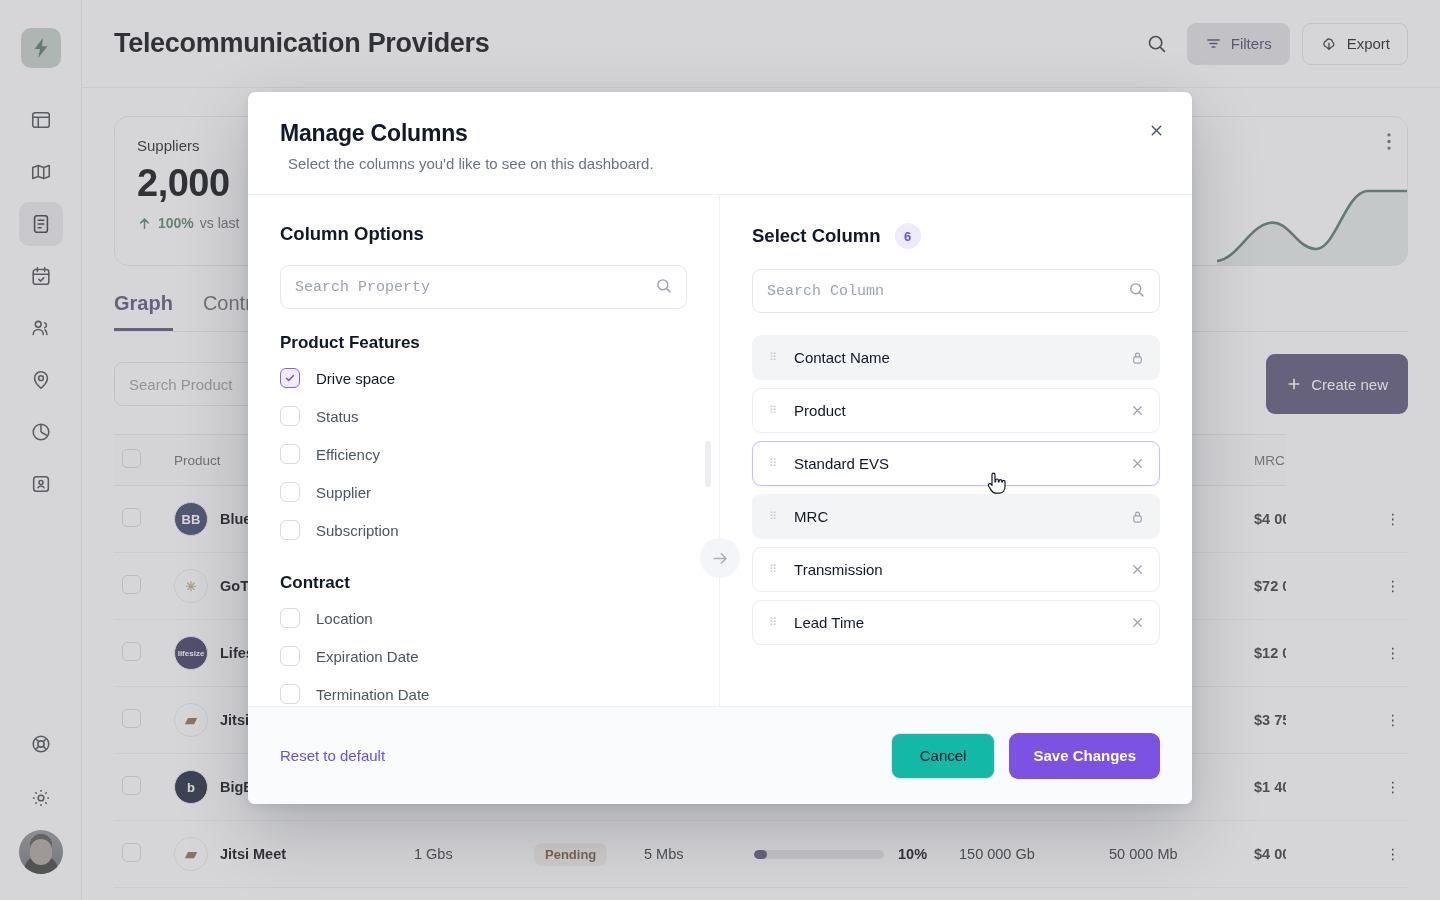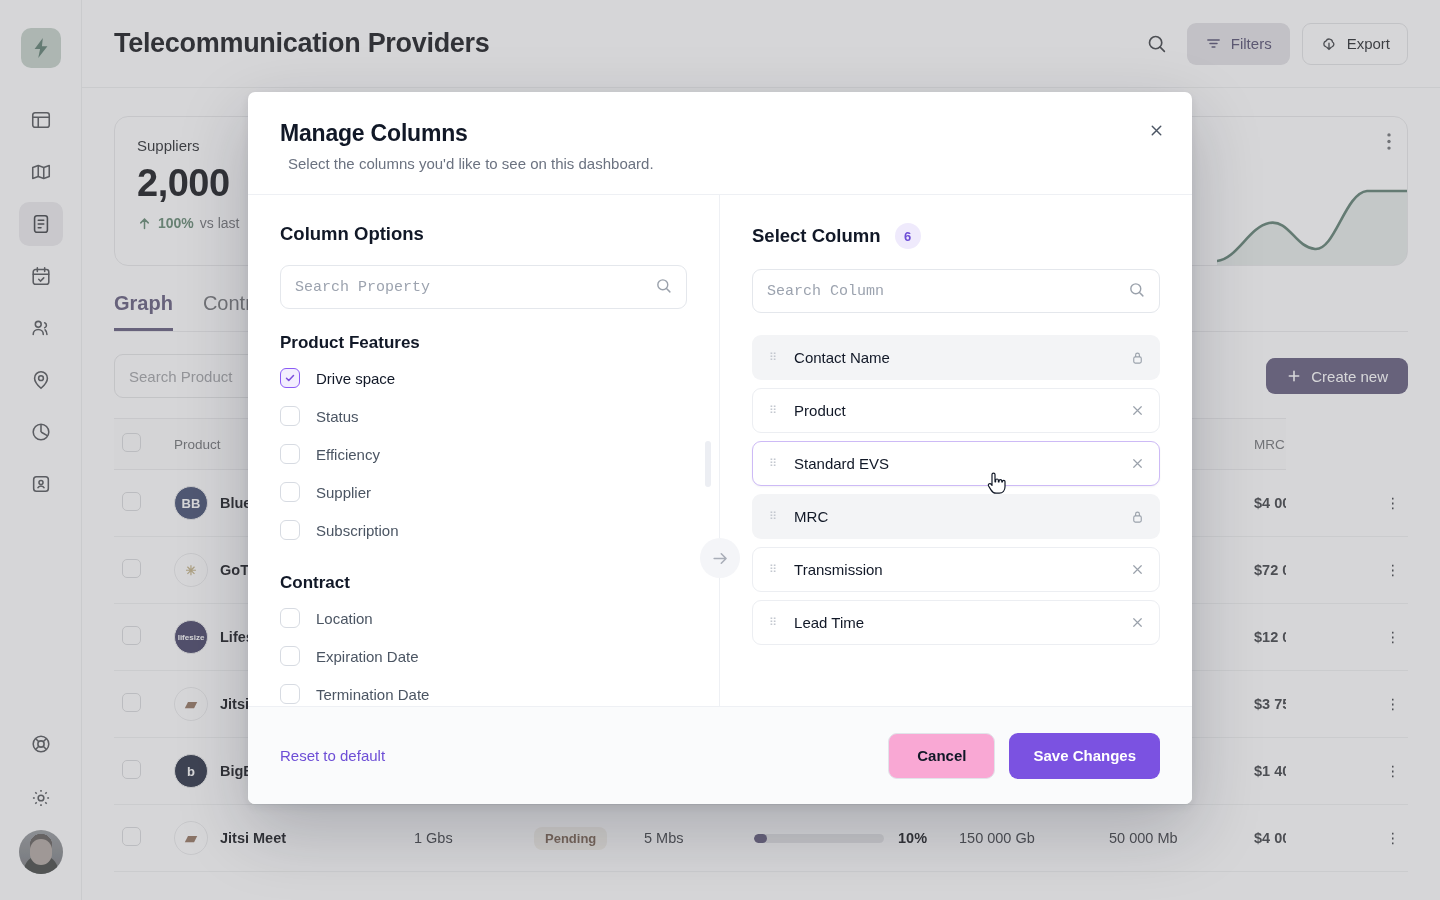--- a/index.html
+++ b/index.html
@@ -93,21 +93,21 @@
   .tabs { display: flex; gap: 30px; margin-top: 26px; border-bottom: 1px solid #e9ebef; }
   .tab { font-size: 20px; color: #6b7280; padding-bottom: 13px; }
   .tab.active { color: #6d4ed6; font-weight: 600; border-bottom: 3px solid #6d4ed6; }
 
   .toolbar2 { display: flex; align-items: center; margin-top: 22px; }
   .search-box {
     width: 330px; height: 44px; border: 1px solid #e1e4ea; border-radius: 9px;
     display: flex; align-items: center; padding: 0 14px; color: #9ca3af; font-size: 15px;
   }
   .create-btn {
-    margin-left: auto; height: 36px; background: #6d4ed6; color: #fff;
+    margin-left: auto; height: 60px; background: #6d4ed6; color: #fff;
     border-radius: 9px; display: flex; align-items: center; gap: 9px; padding: 0 20px;
     font-size: 15px; font-weight: 500;
   }
 
   table.data { width: 100%; border-collapse: collapse; margin-top: 20px; table-layout: fixed; }
   table.data th {
     text-align: left; font-size: 13.5px; font-weight: 400; color: #6b7280;
     padding: 14px 8px; border-bottom: 1px solid #e9ebef; border-top: 1px solid #e9ebef;
     background: #fbfbfc;
   }
@@ -206,21 +206,21 @@
   .col-item .right-ico { margin-left: auto; color: #9aa1ab; display: flex; align-items: center;}
 
   .modal-foot {
     height: 98px; flex: 0 0 98px; border-top: 1px solid #eef0f4; background: #fafbfc;
     display: flex; align-items: center; padding: 0 32px;
   }
   .reset-link { color: #6d4ed6; font-size: 15px; font-weight: 500; }
   .foot-btns { margin-left: auto; display: flex; gap: 14px; align-items: center; }
   .btn-cancel {
     height: 46px; padding: 0 28px; border: 1px solid #e1e4ea; border-radius: 9px;
-    background: #f9a8d4; color: #111827; font-size: 15px; font-weight: 700;
+    background: #14b8a6; color: #111827; font-size: 15px; font-weight: 400;
     display: flex; align-items: center;
   }
   .btn-save {
     height: 46px; padding: 0 24px; border-radius: 9px; background: #7b52e1; color: #fff;
     font-size: 15px; font-weight: 600; display: flex; align-items: center;
   }
   .cursor-hand { position: absolute; left: 986px; top: 472px; color: #111827; }
 </style>
 </head>
 <body>

